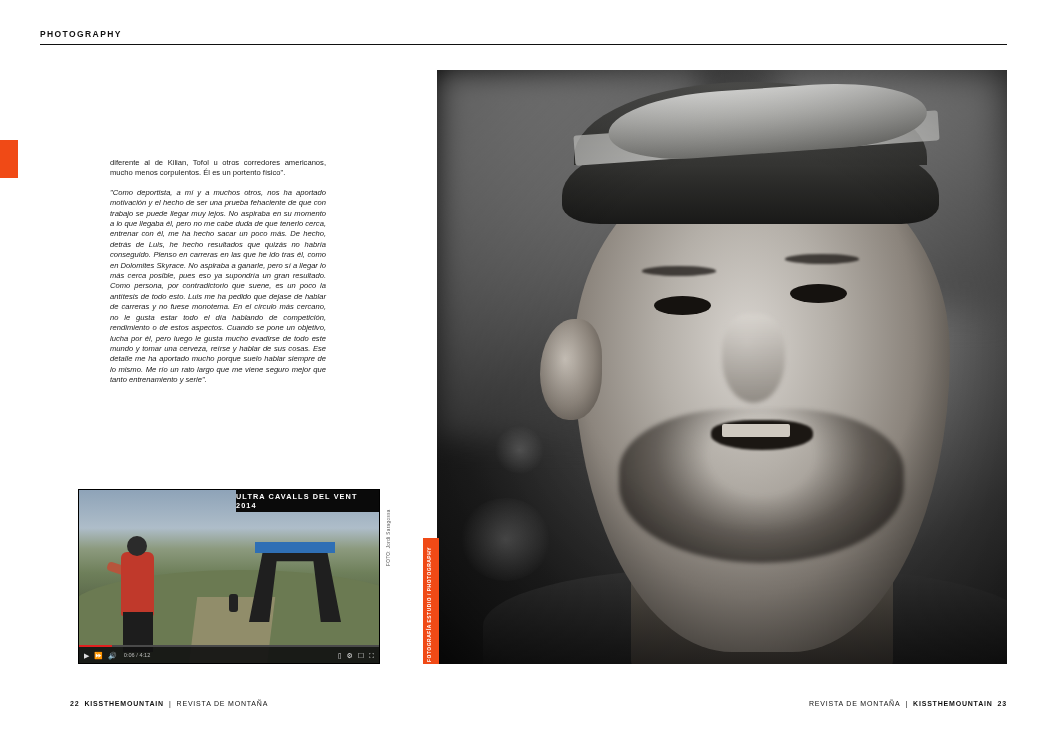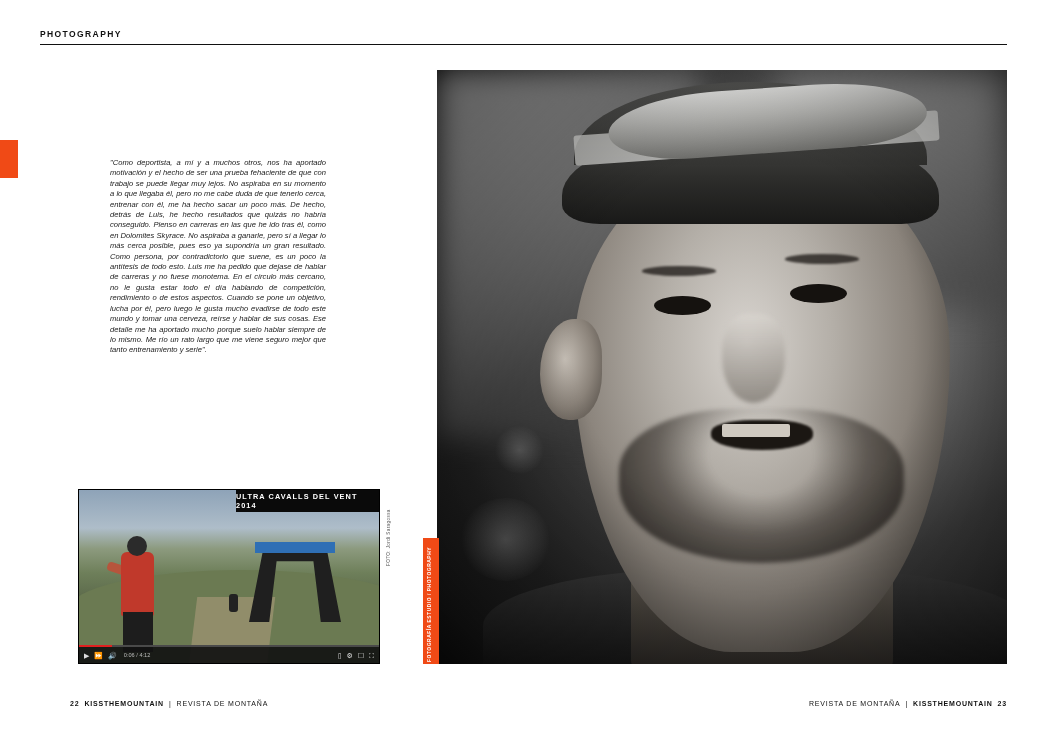--- a/index.html
+++ b/index.html
@@ -427,20 +427,21 @@
 <body>
 
 <div class="page">
 
   <div class="section-label">PHOTOGRAPHY</div>
   <div class="header-rule"></div>
 
   <div class="orange-tab"></div>
 
   <div class="text-col">
+    <p>diferente al de Kilian, Tofol u otros corredores americanos, mucho menos corpulentos. Él es un portento físico".</p>
     <p class="quote">"Como deportista, a mí y a muchos otros, nos ha aportado motivación y el hecho de ser una prueba fehaciente de que con trabajo se puede llegar muy lejos. No aspiraba en su momento a lo que llegaba él, pero no me cabe duda de que tenerlo cerca, entrenar con él, me ha hecho sacar un poco más. De hecho, detrás de Luis, he hecho resultados que quizás no habría conseguido. Pienso en carreras en las que he ido tras él, como en Dolomites Skyrace. No aspiraba a ganarle, pero sí a llegar lo más cerca posible, pues eso ya supondría un gran resultado. Como persona, por contradictorio que suene, es un poco la antítesis de todo esto. Luis me ha pedido que dejase de hablar de carreras y no fuese monotema. En el círculo más cercano, no le gusta estar todo el día hablando de competición, rendimiento o de estos aspectos. Cuando se pone un objetivo, lucha por él, pero luego le gusta mucho evadirse de todo este mundo y tomar una cerveza, reírse y hablar de sus cosas. Ese detalle me ha aportado mucho porque suelo hablar siempre de lo mismo. Me río un rato largo que me viene seguro mejor que tanto entrenamiento y serie".</p>
   </div>
 
   <div class="video-box">
     <div class="video-frame">
       <div class="hill"></div>
       <div class="path"></div>
       <div class="tent"></div>
       <div class="tent-banner"></div>
       <div class="small-figure"></div>

